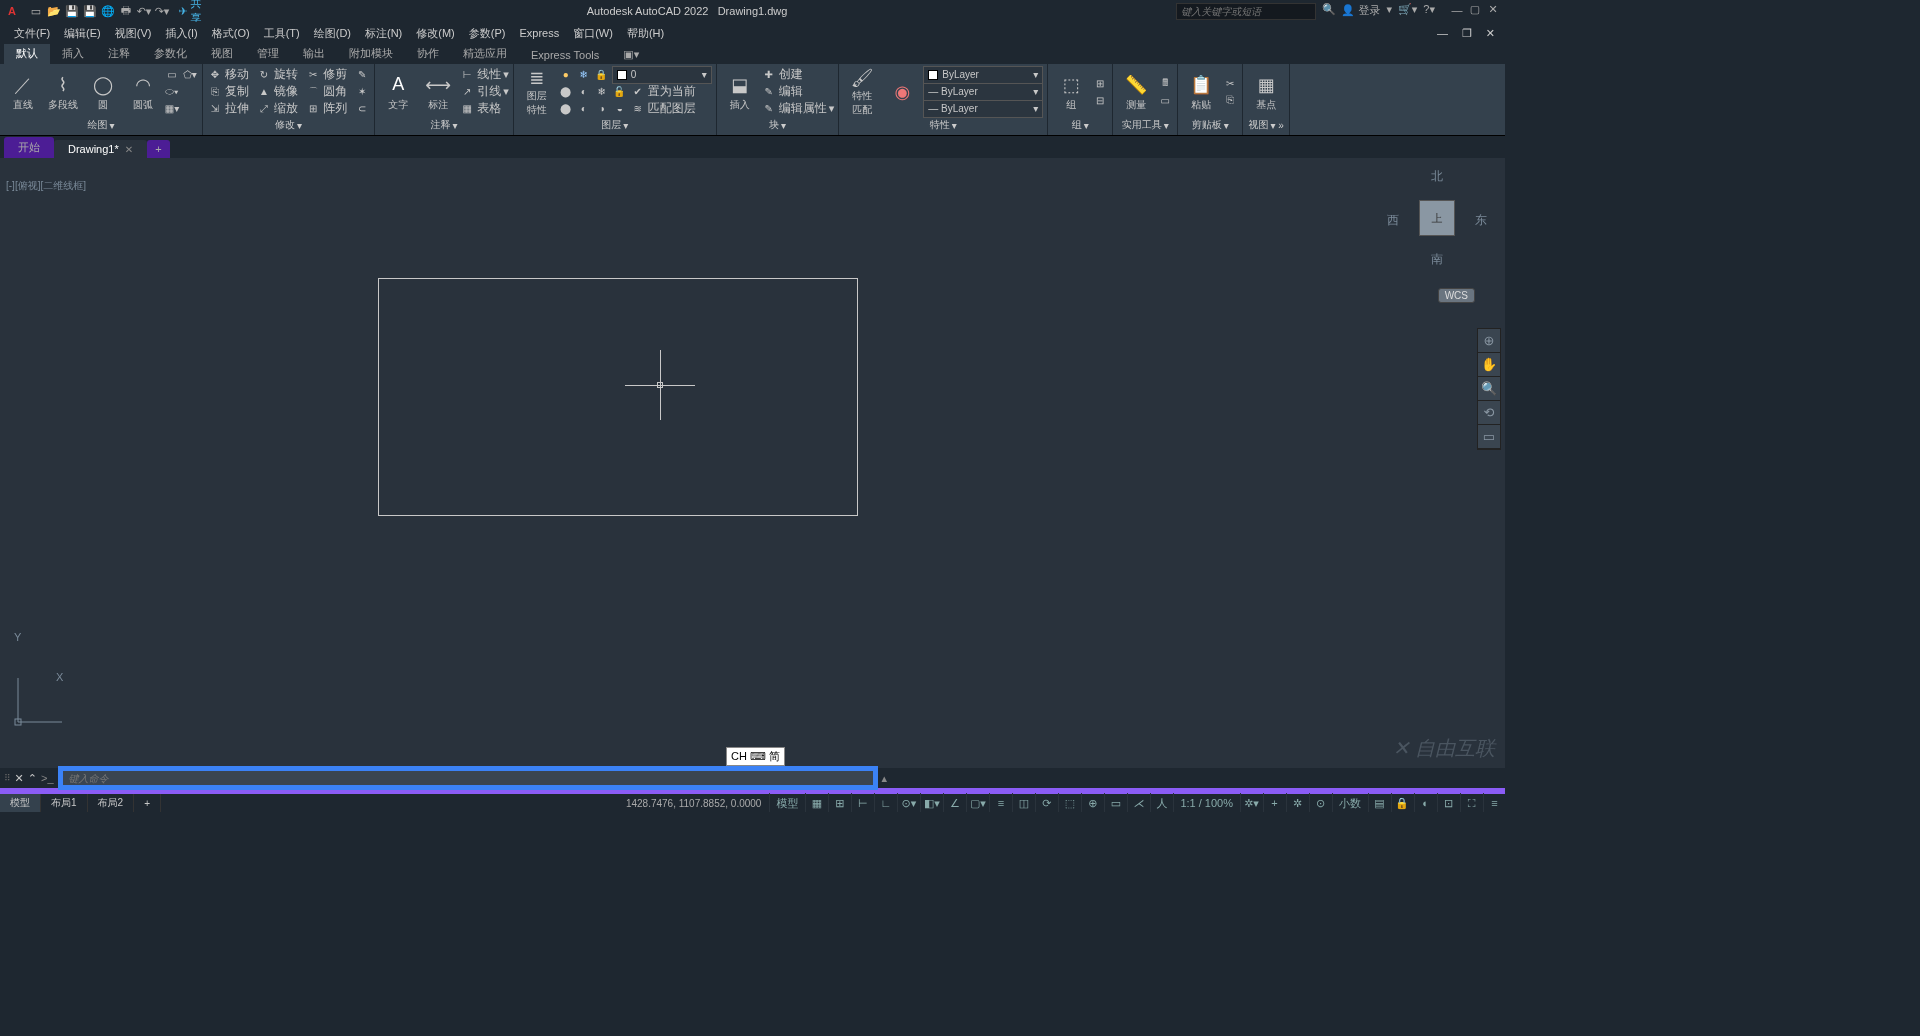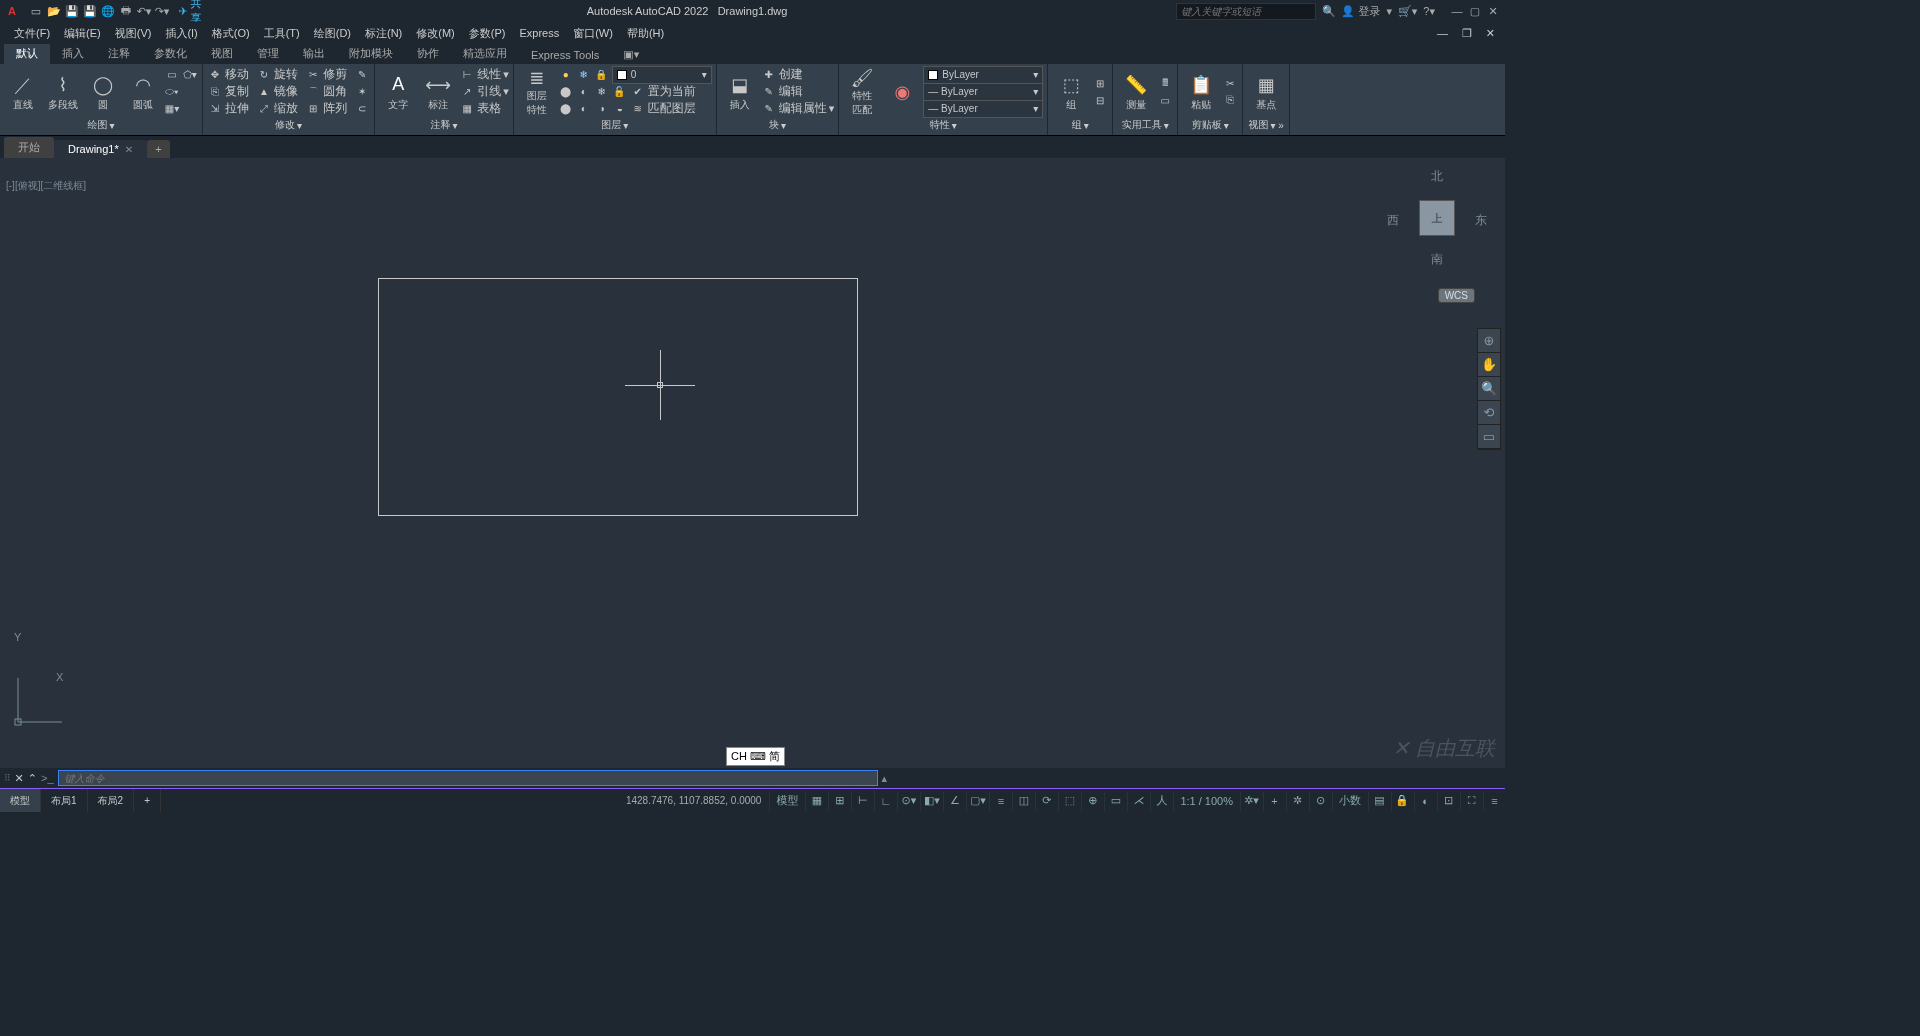--- a/index.html
+++ b/index.html
@@ -1,21 +1,21 @@
 <!DOCTYPE html>
 <html><head>
 <meta charset="utf-8">
 <style>
 *{margin:0;padding:0;box-sizing:border-box;font-family:"Microsoft YaHei",sans-serif;user-select:none}
 body{background:#1e2730;color:#c8c8c8;font-size:11px;overflow:hidden;width:1505px;height:812px}
 .titlebar{height:22px;background:#1e2730;display:flex;align-items:center;padding:0 4px;color:#aaa}
 .titlebar .ql{display:flex;gap:2px;align-items:center}
 .titlebar .ql span{width:16px;height:16px;display:flex;align-items:center;justify-content:center;cursor:pointer;font-size:11px}
 .titlebar .center{flex:1;text-align:center;color:#ccc}
-.titlebar .right{display:flex;gap:6px;align-items:center}
+.titlebar .right{display:flex;gap:6px;}
 .titlebar .search{background:#14191f;border:1px solid #333;width:140px;height:17px;padding:0 4px;color:#888;font-size:10px;font-style:italic}
 .winctrl{display:flex;gap:2px;margin-left:8px}
 .winctrl span{width:16px;height:14px;display:flex;align-items:center;justify-content:center;cursor:pointer}
 .menubar{height:22px;background:#1e2730;display:flex;align-items:center;padding:0 8px;gap:2px;color:#ccc;position:relative}
 .menubar span{padding:2px 6px;cursor:pointer;font-size:11px}
 .menubar .mdi{position:absolute;right:4px;display:flex;gap:2px}
 .ribbon-tabs{height:20px;background:#1e2730;display:flex;align-items:flex-end;padding:0 4px;gap:0;font-size:11px}
 .ribbon-tabs span{padding:3px 12px;cursor:pointer;color:#aaa}
 .ribbon-tabs span.active{background:#34414d;color:#fff}
 .ribbon{height:72px;background:#34414d;display:flex;border-bottom:1px solid #000}
@@ -25,21 +25,21 @@
 .big-btn{display:flex;flex-direction:column;align-items:center;justify-content:center;width:38px;height:50px;cursor:pointer;font-size:10px}
 .big-btn .icon{width:26px;height:26px;display:flex;align-items:center;justify-content:center;font-size:18px}
 .big-btn .lbl{font-size:10px;text-align:center}
 .small-grid{display:flex;flex-direction:column;gap:1px}
 .small-row{display:flex;gap:2px;align-items:center;height:16px}
 .small-btn{width:16px;height:16px;display:flex;align-items:center;justify-content:center;cursor:pointer;font-size:10px}
 .small-lbl{font-size:12px;cursor:pointer}
 .dropdown{background:#2b353f;border:1px solid #555;height:18px;display:flex;align-items:center;padding:0 4px;font-size:10px;cursor:pointer;min-width:120px;justify-content:space-between}
 .dropdown .sq{width:10px;height:10px;background:#fff;border:1px solid #000;margin-right:4px}
 .filetabs{height:22px;background:#1e2730;display:flex;align-items:flex-end;padding:0 4px}
-.filetab{padding:3px 14px;background:#404040;color:#aaa;cursor:pointer;font-size:11px;border-top-left-radius:3px;border-top-right-radius:3px;display:flex;align-items:center;gap:6px}
+.filetab{padding:3px 14px;background:#4c1d95;color:#aaa;cursor:pointer;font-size:11px;border-top-left-radius:3px;border-top-right-radius:3px;display:flex;align-items:center;gap:6px}
 .filetab.active{background:#29323c;color:#fff}
 .filetab .x{color:#888;font-size:10px}
 .canvas{position:relative;background:#29323c;height:610px;overflow:hidden}
 .vp-label{position:absolute;top:21px;left:6px;color:#7a8a99;font-size:10px}
 .rect{position:absolute;border:1px solid #c8c8c8;left:378px;top:120px;width:480px;height:238px}
 .cursor-h{position:absolute;left:625px;top:227px;width:70px;height:1px;background:#c8c8c8}
 .cursor-v{position:absolute;left:660px;top:192px;width:1px;height:70px;background:#c8c8c8}
 .cursor-box{position:absolute;left:657px;top:224px;width:6px;height:6px;border:1px solid #c8c8c8}
 .ucs{position:absolute;left:14px;bottom:40px;color:#7a8a99;font-size:11px}
 .ucs .yax{position:absolute;left:0;top:-45px}
@@ -51,23 +51,23 @@
 .viewcube .w{position:absolute;left:0;top:44px}
 .viewcube .e{position:absolute;right:0;top:44px}
 .viewcube .cube{position:absolute;left:32px;top:32px;width:36px;height:36px;background:#8a97a3;border:1px solid #555;display:flex;align-items:center;justify-content:center;color:#333;font-size:11px}
 .wcs{position:absolute;right:30px;top:130px;background:#6a7580;border:1px solid #444;padding:1px 6px;font-size:10px;color:#ddd;border-radius:3px}
 .navbar{position:absolute;right:4px;top:170px;width:24px;background:#3a4550;border:1px solid #222;display:flex;flex-direction:column}
 .navbar span{height:24px;display:flex;align-items:center;justify-content:center;cursor:pointer;border-bottom:1px solid #222;color:#8a97a3;font-size:13px}
 .watermark{position:absolute;right:10px;bottom:6px;color:#4a5560;font-size:20px;font-style:italic}
 .cmdline{height:20px;background:#1e2730;display:flex;align-items:center;padding:0 4px;gap:4px}
 .cmdline .handle{color:#666;font-size:9px}
 .cmdline .prompt{color:#888;font-size:11px}
-.cmdline input{flex:0 0 820px;background:#3a4550;border:1px solid #3b82f6;height:16px;color:#aaa;padding:0 6px;font-size:10px;font-style:italic}
+.cmdline input{flex:0 0 820px;background:#3a4550;border:5px solid #3b82f6;height:24px;color:#aaa;padding:0 6px;font-size:10px;font-style:italic}
 .ime{position:absolute;left:726px;bottom:22px;background:#fff;color:#000;font-size:11px;padding:1px 4px;border:1px solid #888;display:flex;align-items:center;gap:3px}
-.statusbar{height:24px;background:#1e2730;display:flex;align-items:center;font-size:10px;border-top:1px solid #8b5cf6}
+.statusbar{height:24px;background:#1e2730;display:flex;align-items:center;font-size:10px;border-top:6px solid #8b5cf6}
 .statusbar .tabs{display:flex;height:100%}
 .statusbar .stab{padding:3px 10px;border-right:1px solid #333;cursor:pointer;display:flex;align-items:center}
 .statusbar .stab.active{background:#34414d}
 .statusbar .fill{flex:1}
 .statusbar .coords{padding:0 8px;color:#aaa}
 .statusbar .sbtns{display:flex;gap:1px;align-items:center;height:100%}
 .statusbar .sbtn{width:22px;height:20px;display:flex;align-items:center;justify-content:center;cursor:pointer;color:#8aa;border-left:1px solid #2a333c;font-size:11px}
 .share-btn{color:#46b5e8;display:flex;align-items:center;gap:3px;margin-left:10px}
 .a-logo{color:#d33;font-weight:bold;font-size:14px;margin-right:6px}
 </style>

